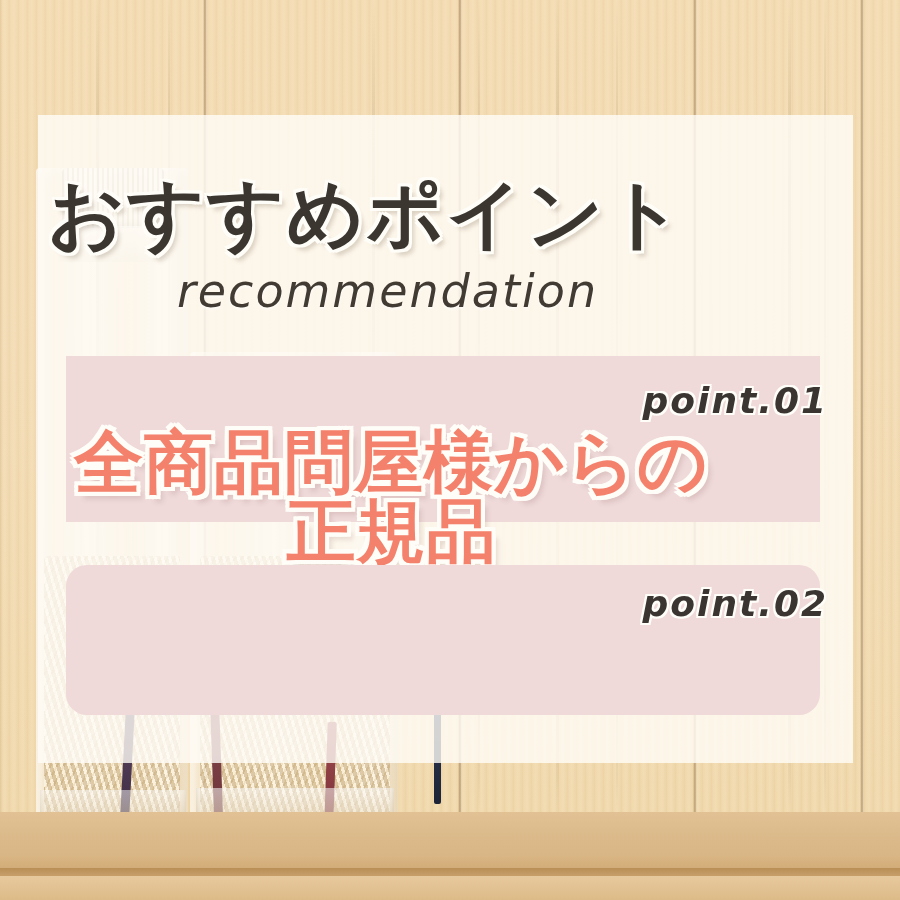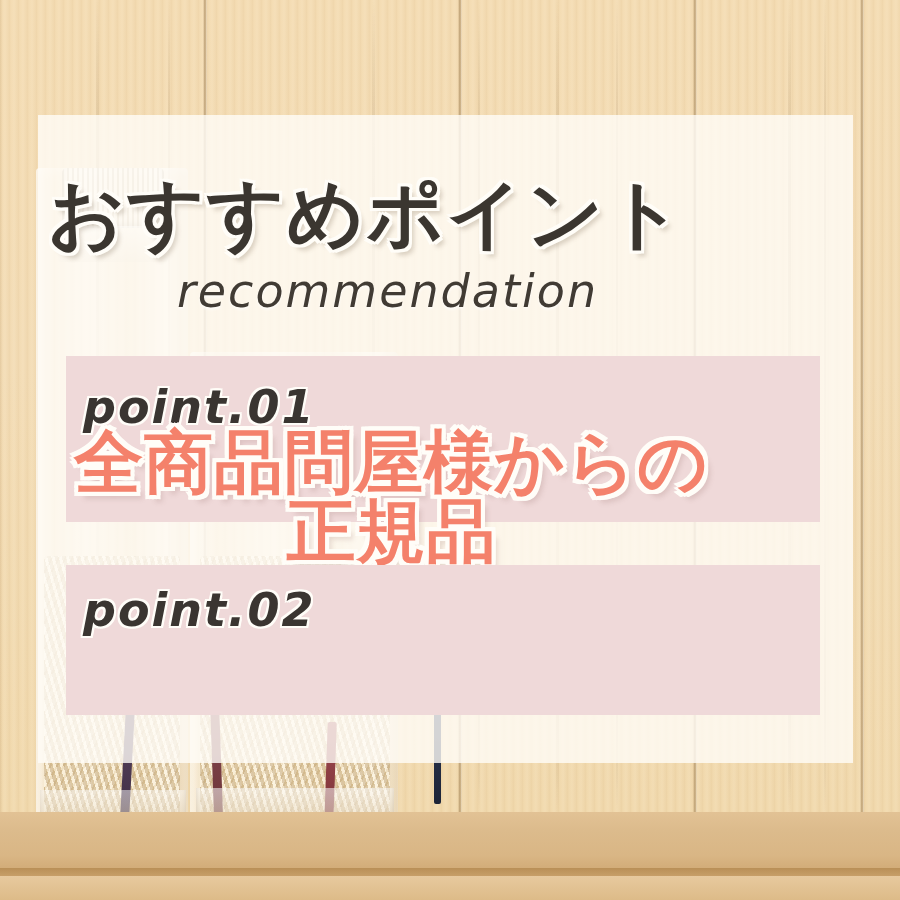--- a/index.html
+++ b/index.html
@@ -128,25 +128,25 @@
     font-family:"DejaVu Sans","Liberation Sans",sans-serif;
     text-shadow:0 2px 3px rgba(255,255,255,.75);
   }
 
   
   .band{
     position:absolute;left:66px;width:754px;
     background:#efd9d9;
   }
   .band-1{top:356px;height:166px;}
-  .band-2{top:565px;height:150px;}
+  .band-2{top:565px;height:150px;border-radius:21px;}
 
   .point-label{
-    position:absolute;left:17px;width:754px;text-align:left;
-    font-size:46px;font-style:italic;font-weight:700;letter-spacing:2px;
+    position:absolute;left:8px;width:754px;text-align:right;
+    font-size:36px;font-style:italic;font-weight:700;letter-spacing:2px;
     color:#3a3531;
     font-family:"DejaVu Sans","Liberation Sans",sans-serif;
     text-shadow:
       -2px -2px 0 #fffdf8, 2px -2px 0 #fffdf8, -2px 2px 0 #fffdf8, 2px 2px 0 #fffdf8,
       0 -2px 0 #fffdf8, 0 2px 0 #fffdf8, -2px 0 0 #fffdf8, 2px 0 0 #fffdf8;
   }
   .point-label-1{top:24px;}
   .point-label-2{top:18px;}
 
   .point-text{

